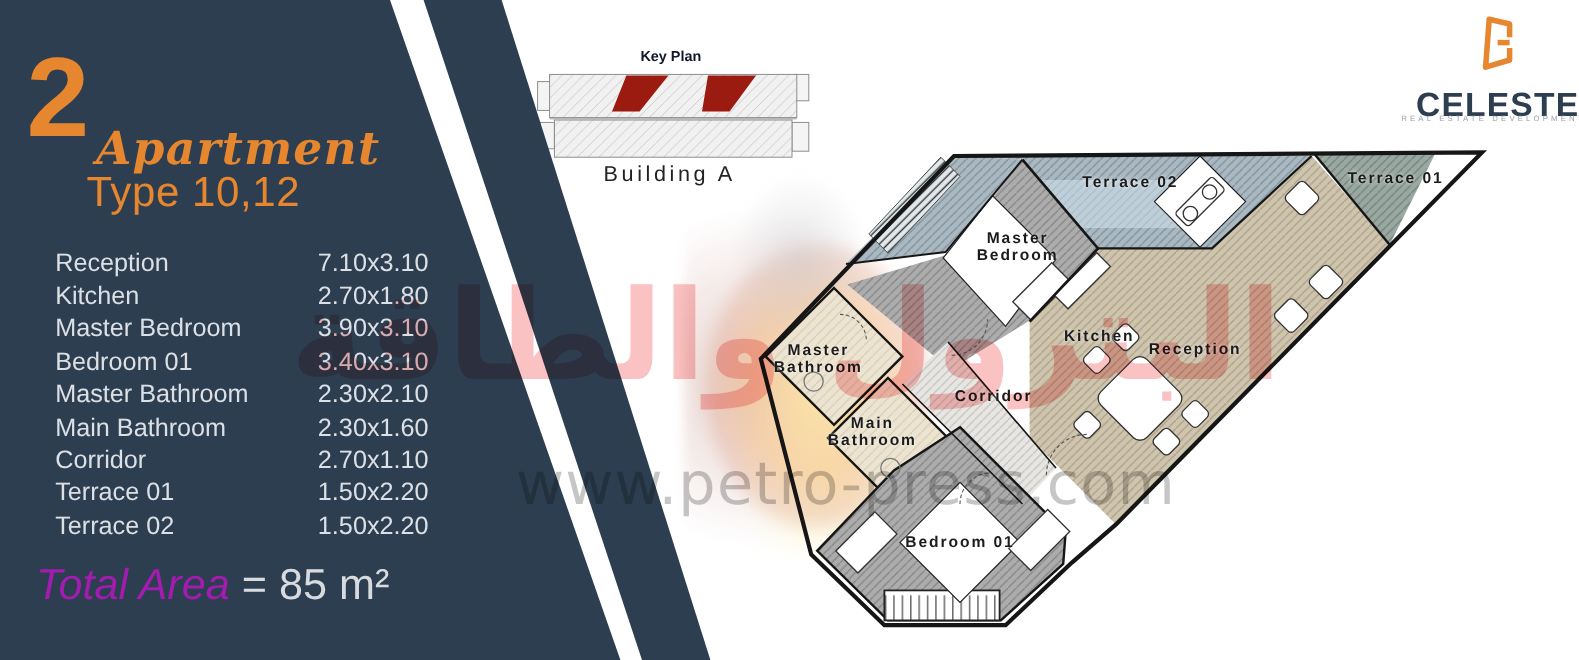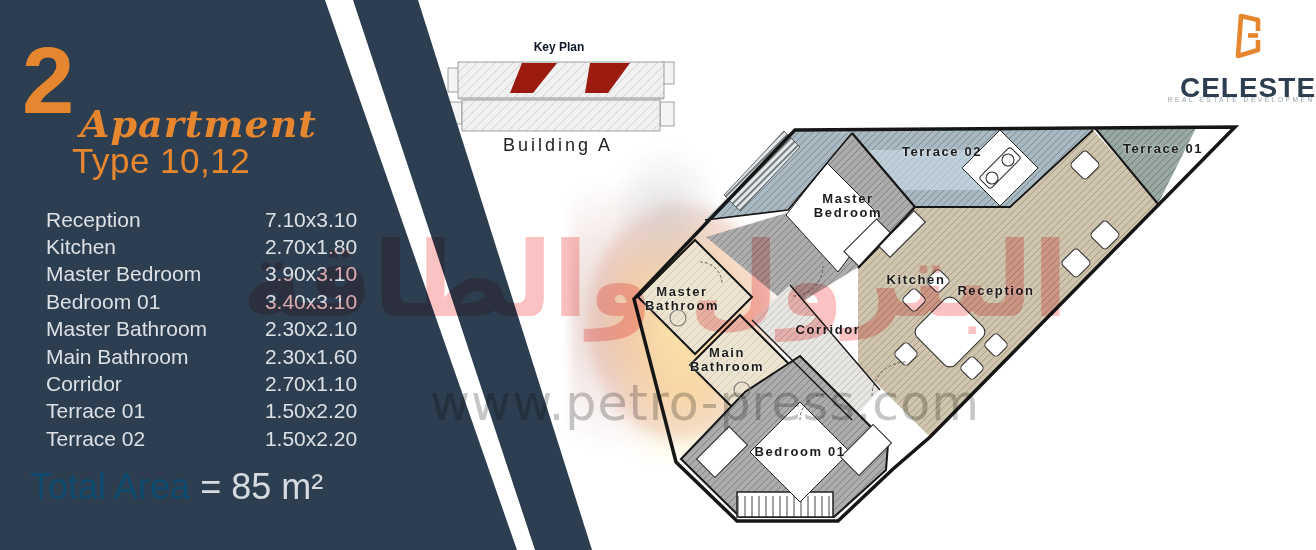--- a/index.html
+++ b/index.html
@@ -21,21 +21,21 @@
   .script{color:#e6862e;font-family:"DejaVu Serif","Liberation Serif",serif;
           font-style:italic;font-weight:600;font-size:38px;line-height:1;letter-spacing:1px;}
   .script.l1{left:78px;top:60px;}
   .script.l2{left:80px;top:105px;}
   .type{left:32px;top:141px;font-size:35px;color:#e6862e;letter-spacing:.5px;margin-left:40px;}
   #room-table{left:46px;top:206px;width:315px;}
   .room-row{display:flex;height:27.4px;align-items:center;font-size:21px;color:#dce0e5;}
   .room-name{flex:1;}
   .room-dim{width:100px;text-align:center;}
   .total-line{left:30px;top:466px;font-size:36px;white-space:nowrap;}
-  .total-label{color:#0c4a6e;}
+  .total-label{color:#a21caf;font-style:italic;}
   .total-value{color:#d7dbe0;}
 
   
   .kp-title{left:559px;top:40px;transform:translateX(-50%);font-size:12px;color:#0f172a;font-weight:700;}
   .kp-building{left:558px;top:135px;transform:translateX(-50%);font-size:18px;color:#222;letter-spacing:3px;}
 
   
   .logo-text{left:1248px;top:72px;transform:translateX(-50%);font-size:28px;font-weight:bold;
              color:#2d3e50;letter-spacing:1px;}
   .logo-tag{left:1248px;top:96px;transform:translateX(-50%);font-size:6.5px;color:#97a0a8;

